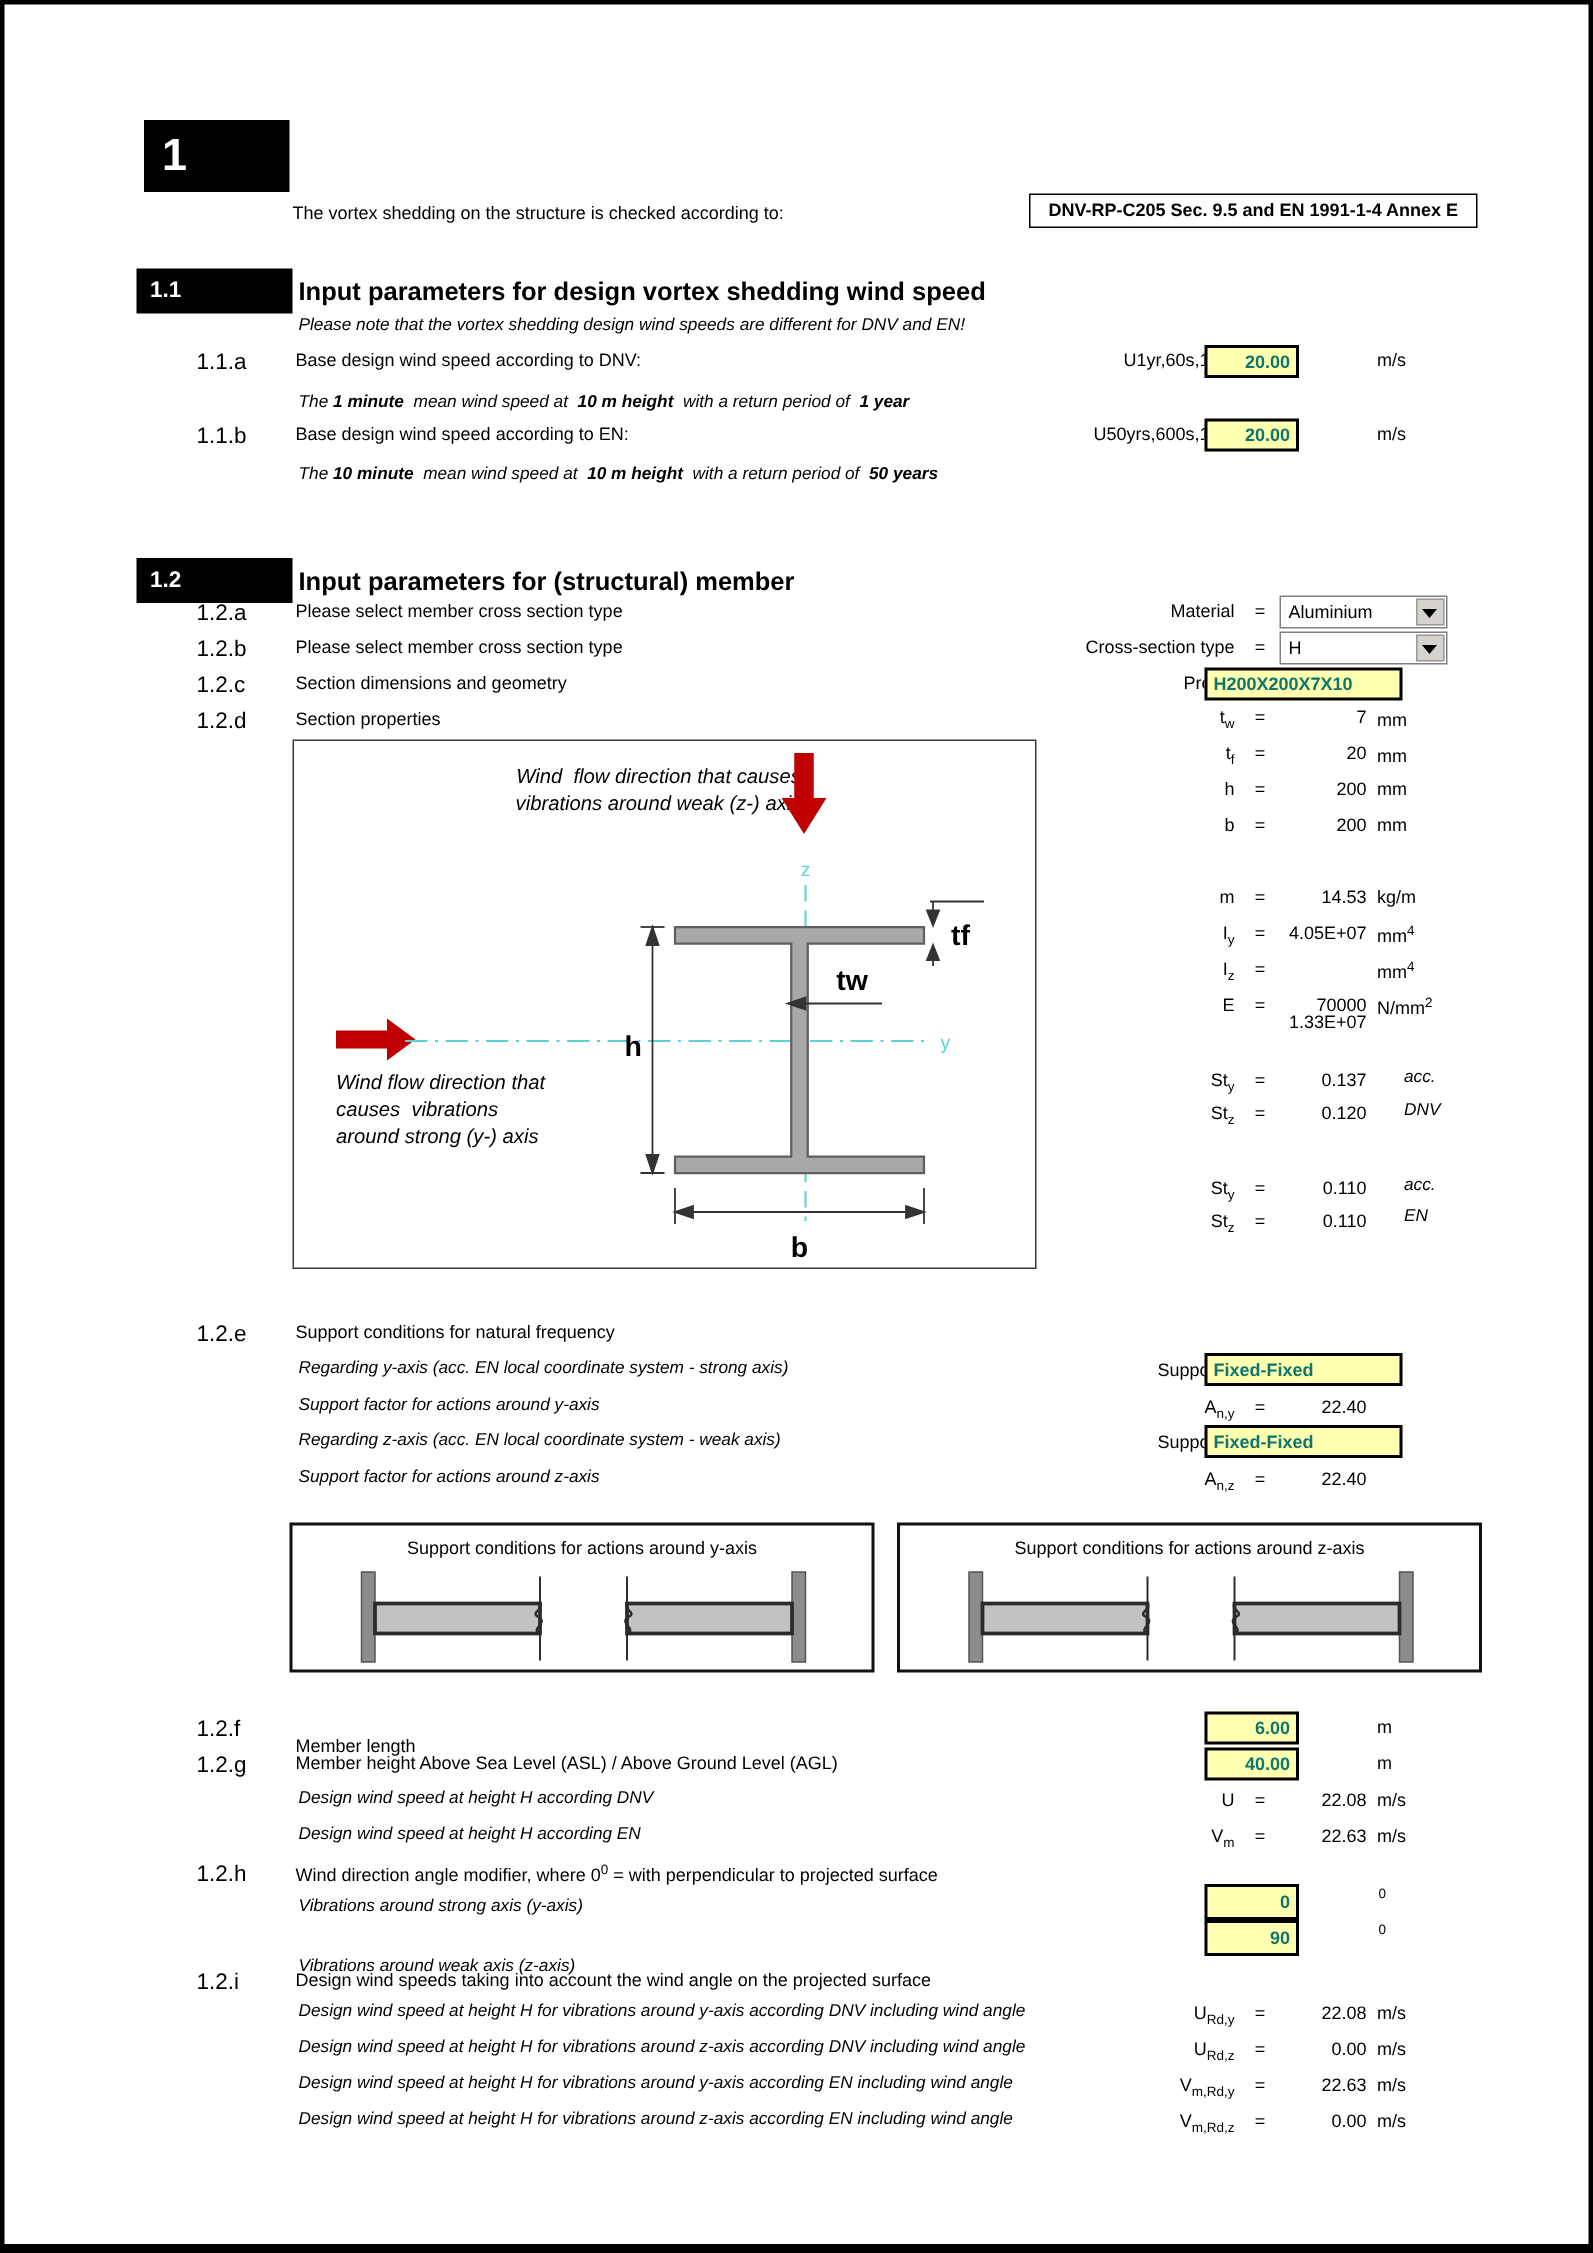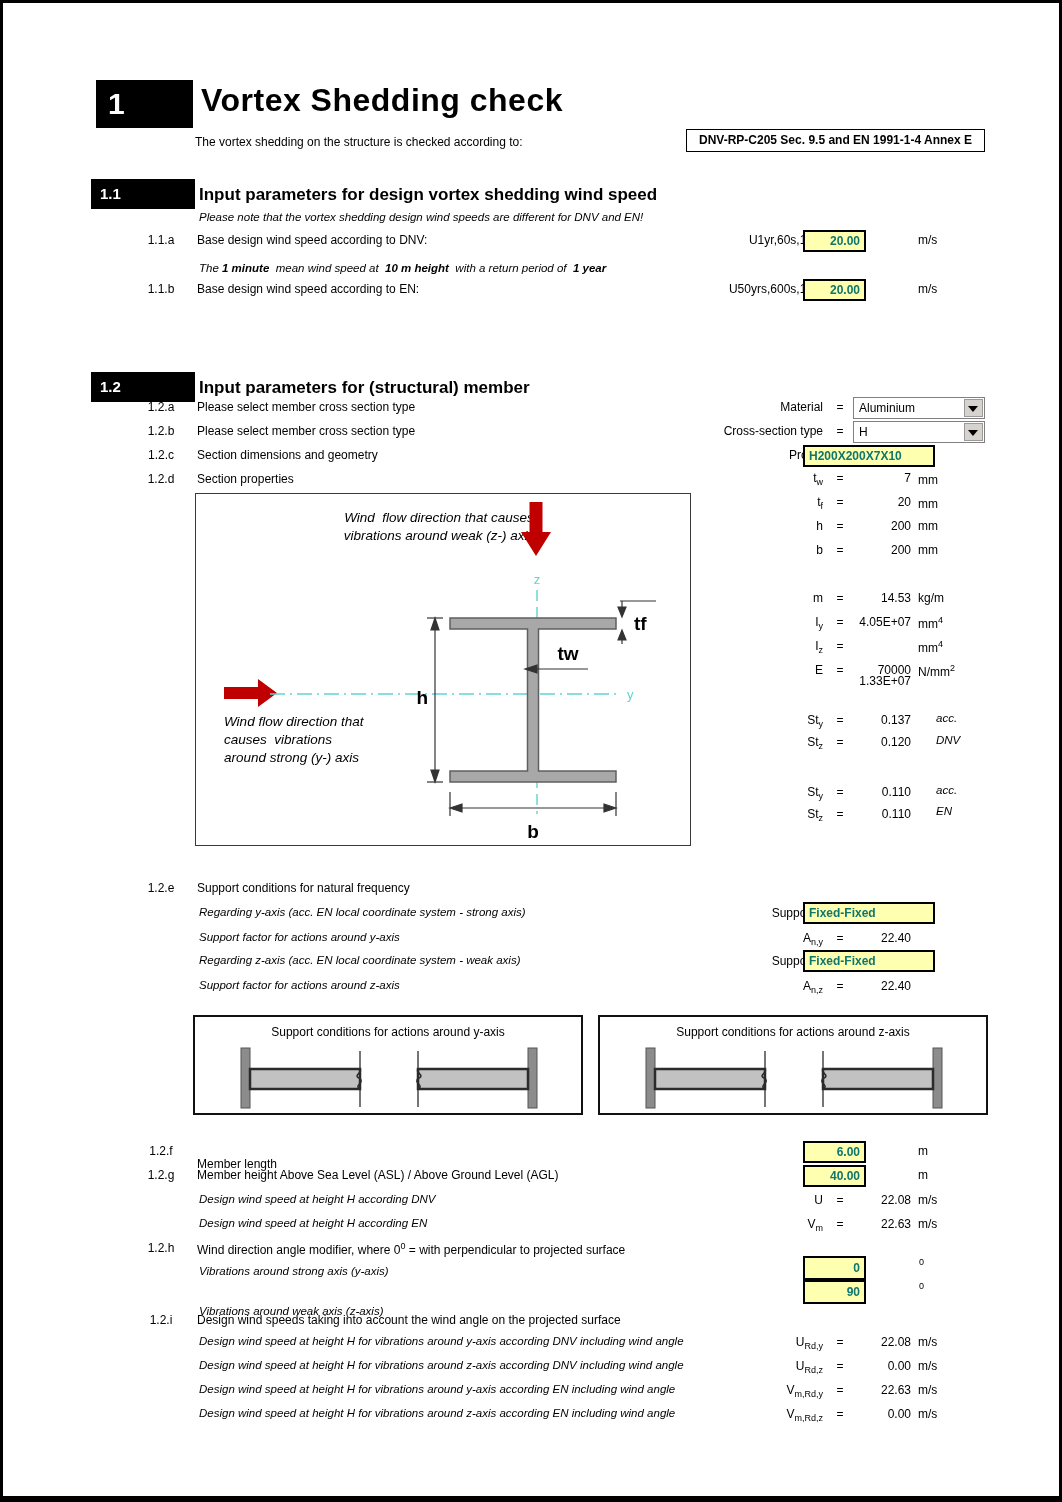--- a/index.html
+++ b/index.html
@@ -8,50 +8,49 @@
         font-family:"Liberation Sans",sans-serif;color:#000;overflow:hidden;}
   .abs{position:absolute;}
   .badge{position:absolute;background:#000;color:#fff;font-weight:bold;box-sizing:border-box;}
   #badge1{left:93px;top:77px;width:97px;height:48px;font-size:30px;line-height:48px;padding-left:12px;}
   .secbox{left:88px;width:104px;height:30px;font-size:15px;line-height:30px;padding-left:9px;}
   #pgtitle{left:198px;top:79px;font-size:32px;font-weight:bold;letter-spacing:.5px;}
   #subtitle{left:192px;top:132px;font-size:12px;}
   #refbox{left:683px;top:126px;width:299px;height:23px;border:1px solid #000;box-sizing:border-box;
           font-size:12px;font-weight:bold;text-align:center;line-height:21px;}
   .sectitle{position:absolute;left:196px;font-size:17px;font-weight:bold;}
-  .itm{position:absolute;left:128px;width:60px;text-align:center;font-size:12px;height:18px;}
+  .itm{position:absolute;left:128px;width:60px;text-align:left;font-size:15px;height:18px;}
   .lbl{position:absolute;left:194px;font-size:12px;height:18px;}
   .note{position:absolute;left:196px;font-size:11.5px;font-style:italic;height:16px;white-space:pre;}
   .sym{position:absolute;left:600px;width:220px;text-align:right;font-size:12px;height:18px;}
   .eq{position:absolute;left:828px;width:18px;text-align:center;font-size:12px;height:18px;}
   .val{position:absolute;left:760px;width:148px;text-align:right;font-size:12px;height:18px;}
   .unit{position:absolute;left:915px;font-size:12px;height:18px;}
   .acc{position:absolute;left:933px;font-size:11.5px;font-style:italic;height:16px;}
   sub{font-size:9px;} sup{font-size:9px;}
   .ibox{position:absolute;left:800px;width:63px;height:22px;background:#ffffb0;border:2px solid #000;
         box-sizing:border-box;font-size:12px;font-weight:bold;color:#0f766e;text-align:right;
         padding:0 4px;line-height:18px;}
   .wbox{width:132px;text-align:left;}
-  .dd{position:absolute;left:850px;width:132px;height:22px;background:#fff;border:1px solid #808080;
+  .dd{position:absolute;left:850px;width:112px;height:22px;background:#fff;border:1px solid #808080;
       box-sizing:border-box;font-size:12px;line-height:20px;padding-left:5px;}
   .ddbtn{position:absolute;right:1px;top:1px;width:19px;height:18px;background:#d6d3ce;border:1px solid #9a9a9a;box-sizing:border-box;}
   .ddtri{position:absolute;left:3px;top:6px;width:0;height:0;border-left:5px solid transparent;
          border-right:5px solid transparent;border-top:6px solid #000;}
   .deg{position:absolute;left:916px;font-size:9px;height:12px;}
   #diagbox{left:192px;top:490px;width:496px;height:353px;border:1px solid #3a3a3a;box-sizing:border-box;}
   .supbox{position:absolute;top:1012px;width:390px;height:100px;border:2px solid #111;box-sizing:border-box;}
   .suptitle{position:absolute;top:8px;left:0;width:100%;text-align:center;font-size:12px;}
 </style>
 </head>
 <body>
 
 <div class="page">
 
   <div class="badge" id="badge1">1</div>
-  <div class="abs" id="pgtitle">Vortex Shedding check</div>
   <div class="abs" id="subtitle">The vortex shedding on the structure is checked according to:</div>
   <div class="abs" id="refbox">DNV-RP-C205 Sec. 9.5 and EN 1991-1-4 Annex E</div>
 
   <div class="badge secbox" style="top:176px;">1.1</div>
   <div class="sectitle" style="top:182px;">Input parameters for design vortex shedding wind speed</div>
   <div class="note" style="top:208px;">Please note that the vortex shedding design wind speeds are different for DNV and EN!</div>
 
   <span class="itm" style="top:230px;">1.1.a</span>
   <span class="lbl" style="top:230px;">Base design wind speed according to DNV:</span>
   <span class="sym" style="top:230px;">U1yr,60s,10m</span>
@@ -59,20 +58,21 @@
   <div class="ibox" style="top:227px;">20.00</div>
   <span class="unit" style="top:230px;">m/s</span>
   <div class="note" style="top:259px;"><span>The </span><b>1 minute</b><span>  mean wind speed at  </span><b>10 m height</b><span>  with a return period of  </span><b>1 year</b></div>
 
   <span class="itm" style="top:279px;">1.1.b</span>
   <span class="lbl" style="top:279px;">Base design wind speed according to EN:</span>
   <span class="sym" style="top:279px;">U50yrs,600s,10m</span>
   <span class="eq" style="top:279px;">=</span>
   <div class="ibox" style="top:276px;">20.00</div>
   <span class="unit" style="top:279px;">m/s</span>
+  <div class="note" style="top:307px;"><span>The </span><b>10 minute</b><span>  mean wind speed at  </span><b>10 m height</b><span>  with a return period of  </span><b>50 years</b></div>
 
   <div class="badge secbox" style="top:369px;">1.2</div>
   <div class="sectitle" style="top:375px;">Input parameters for (structural) member</div>
 
   <span class="itm" style="top:397px;">1.2.a</span>
   <span class="lbl" style="top:397px;">Please select member cross section type</span>
   <span class="sym" style="top:397px;">Material</span>
   <span class="eq" style="top:397px;">=</span>
   <div class="dd" style="top:394px;">
     <span>Aluminium</span>

